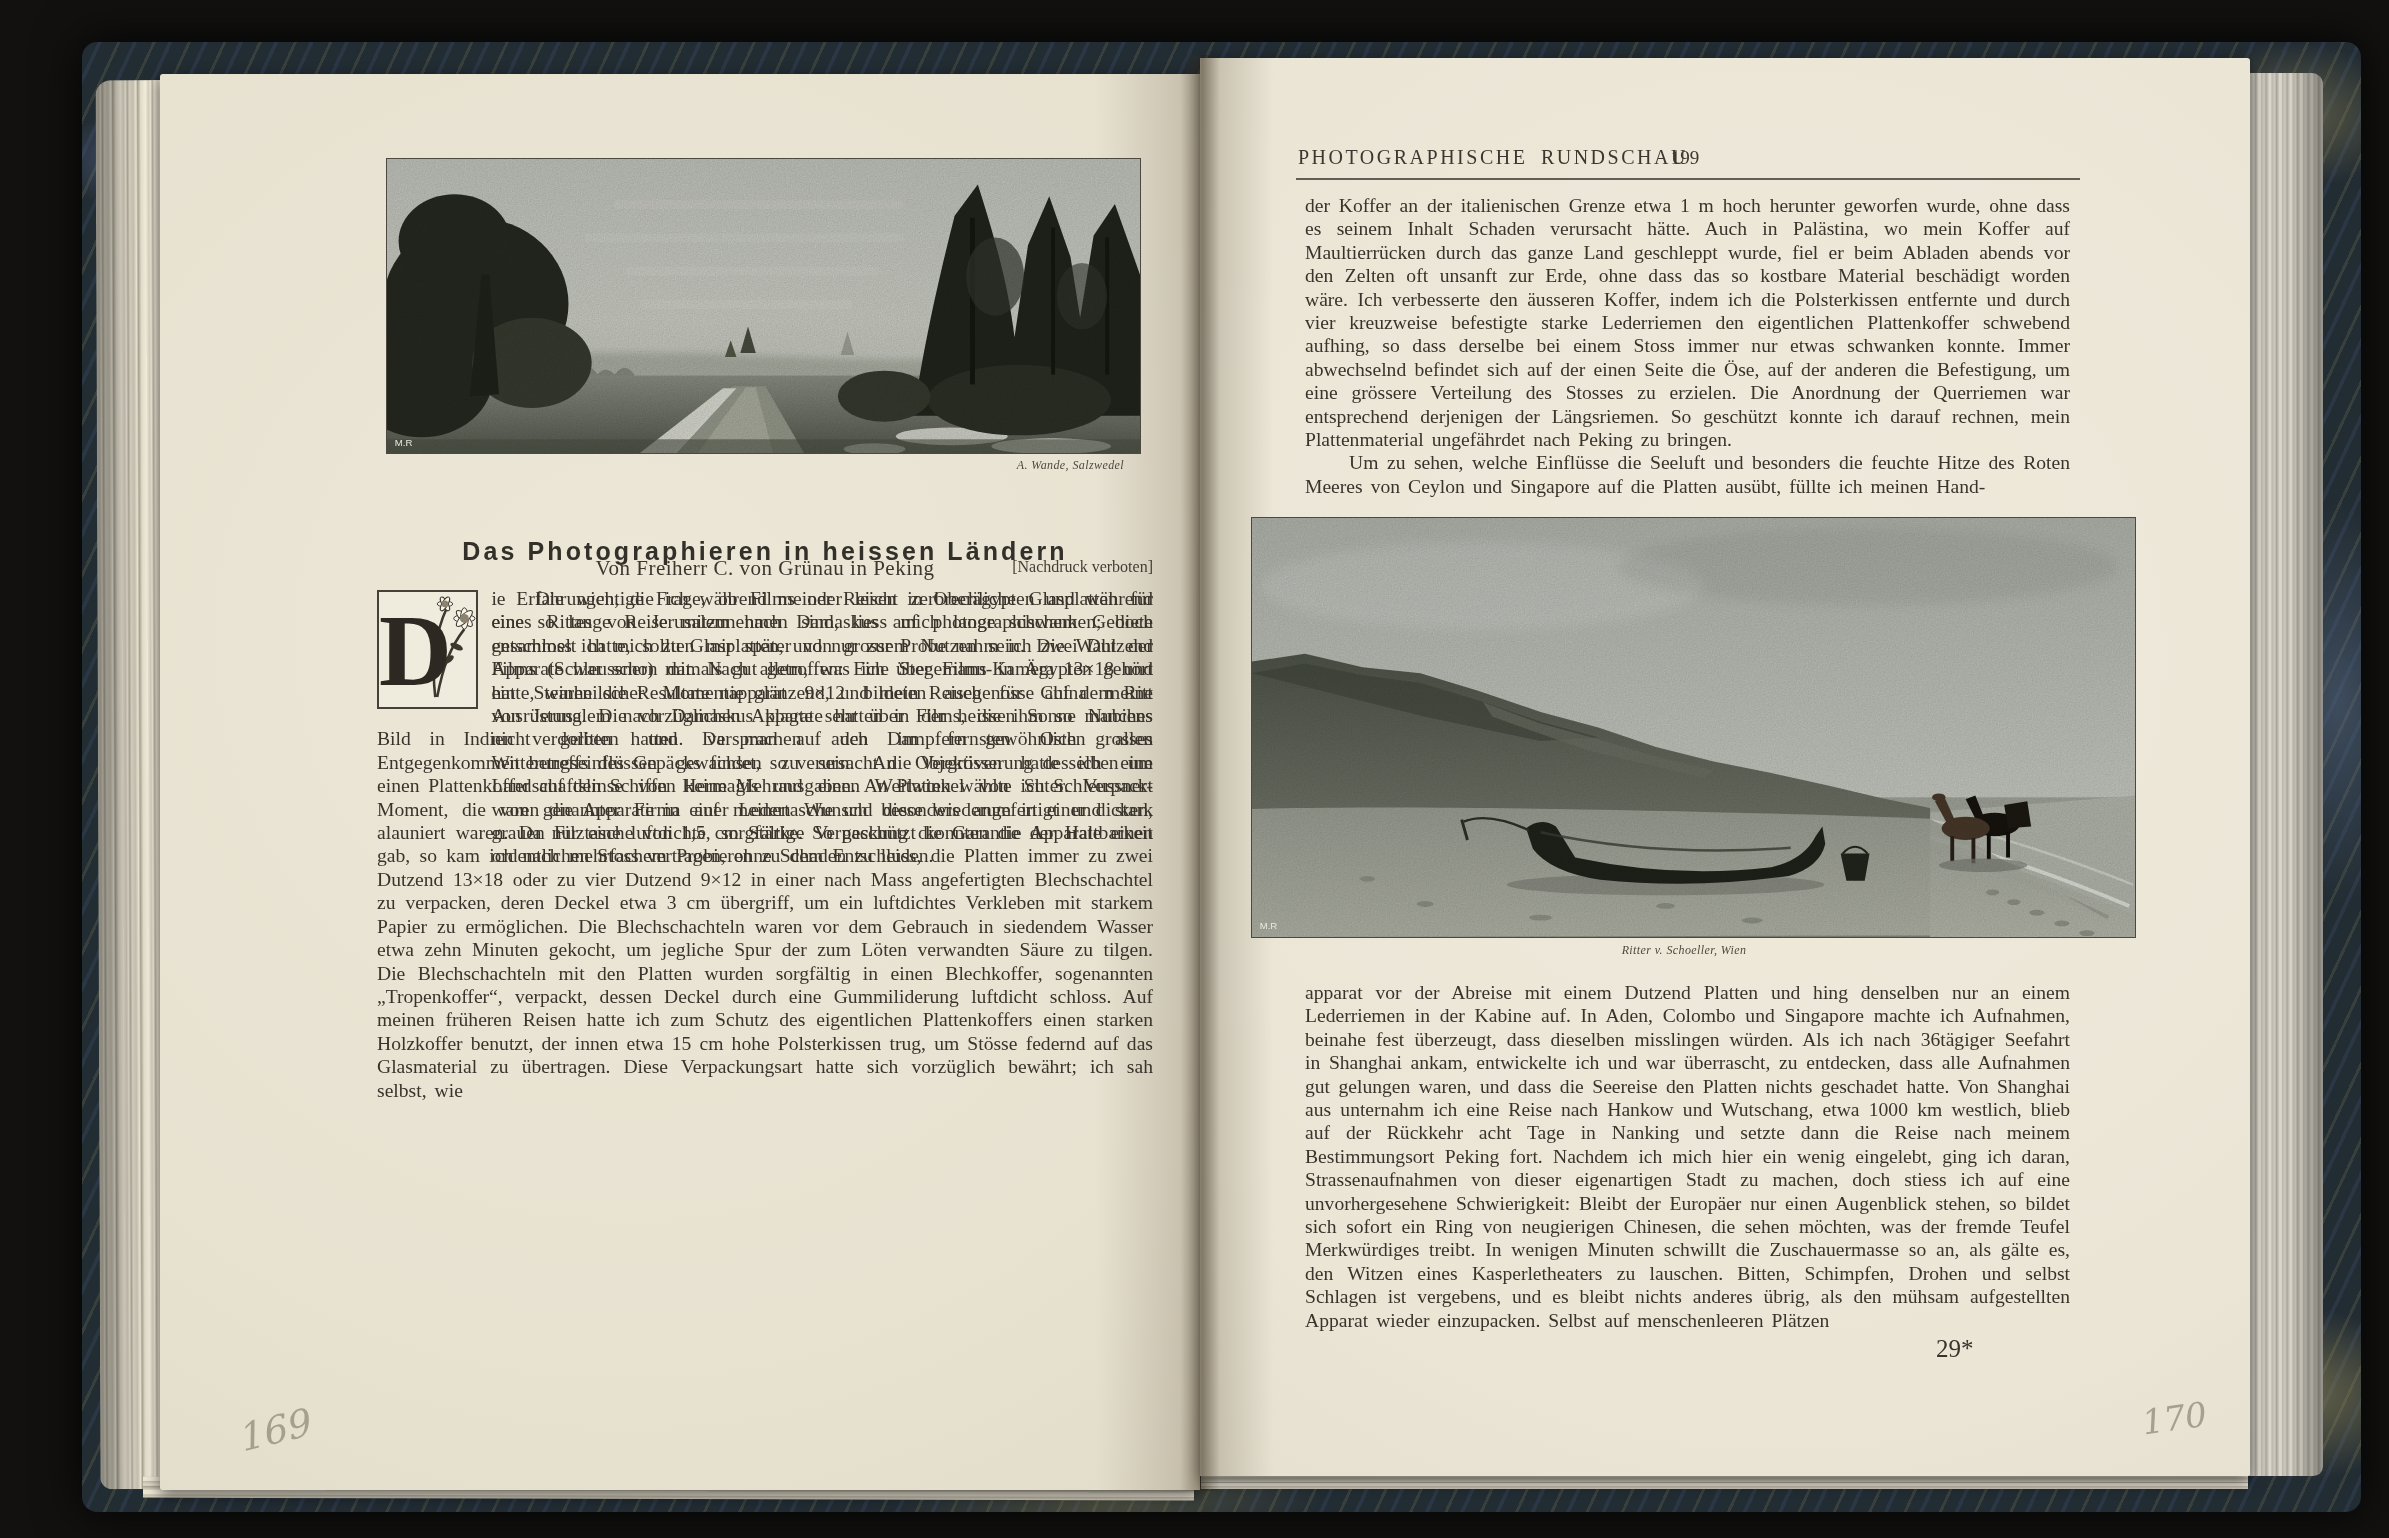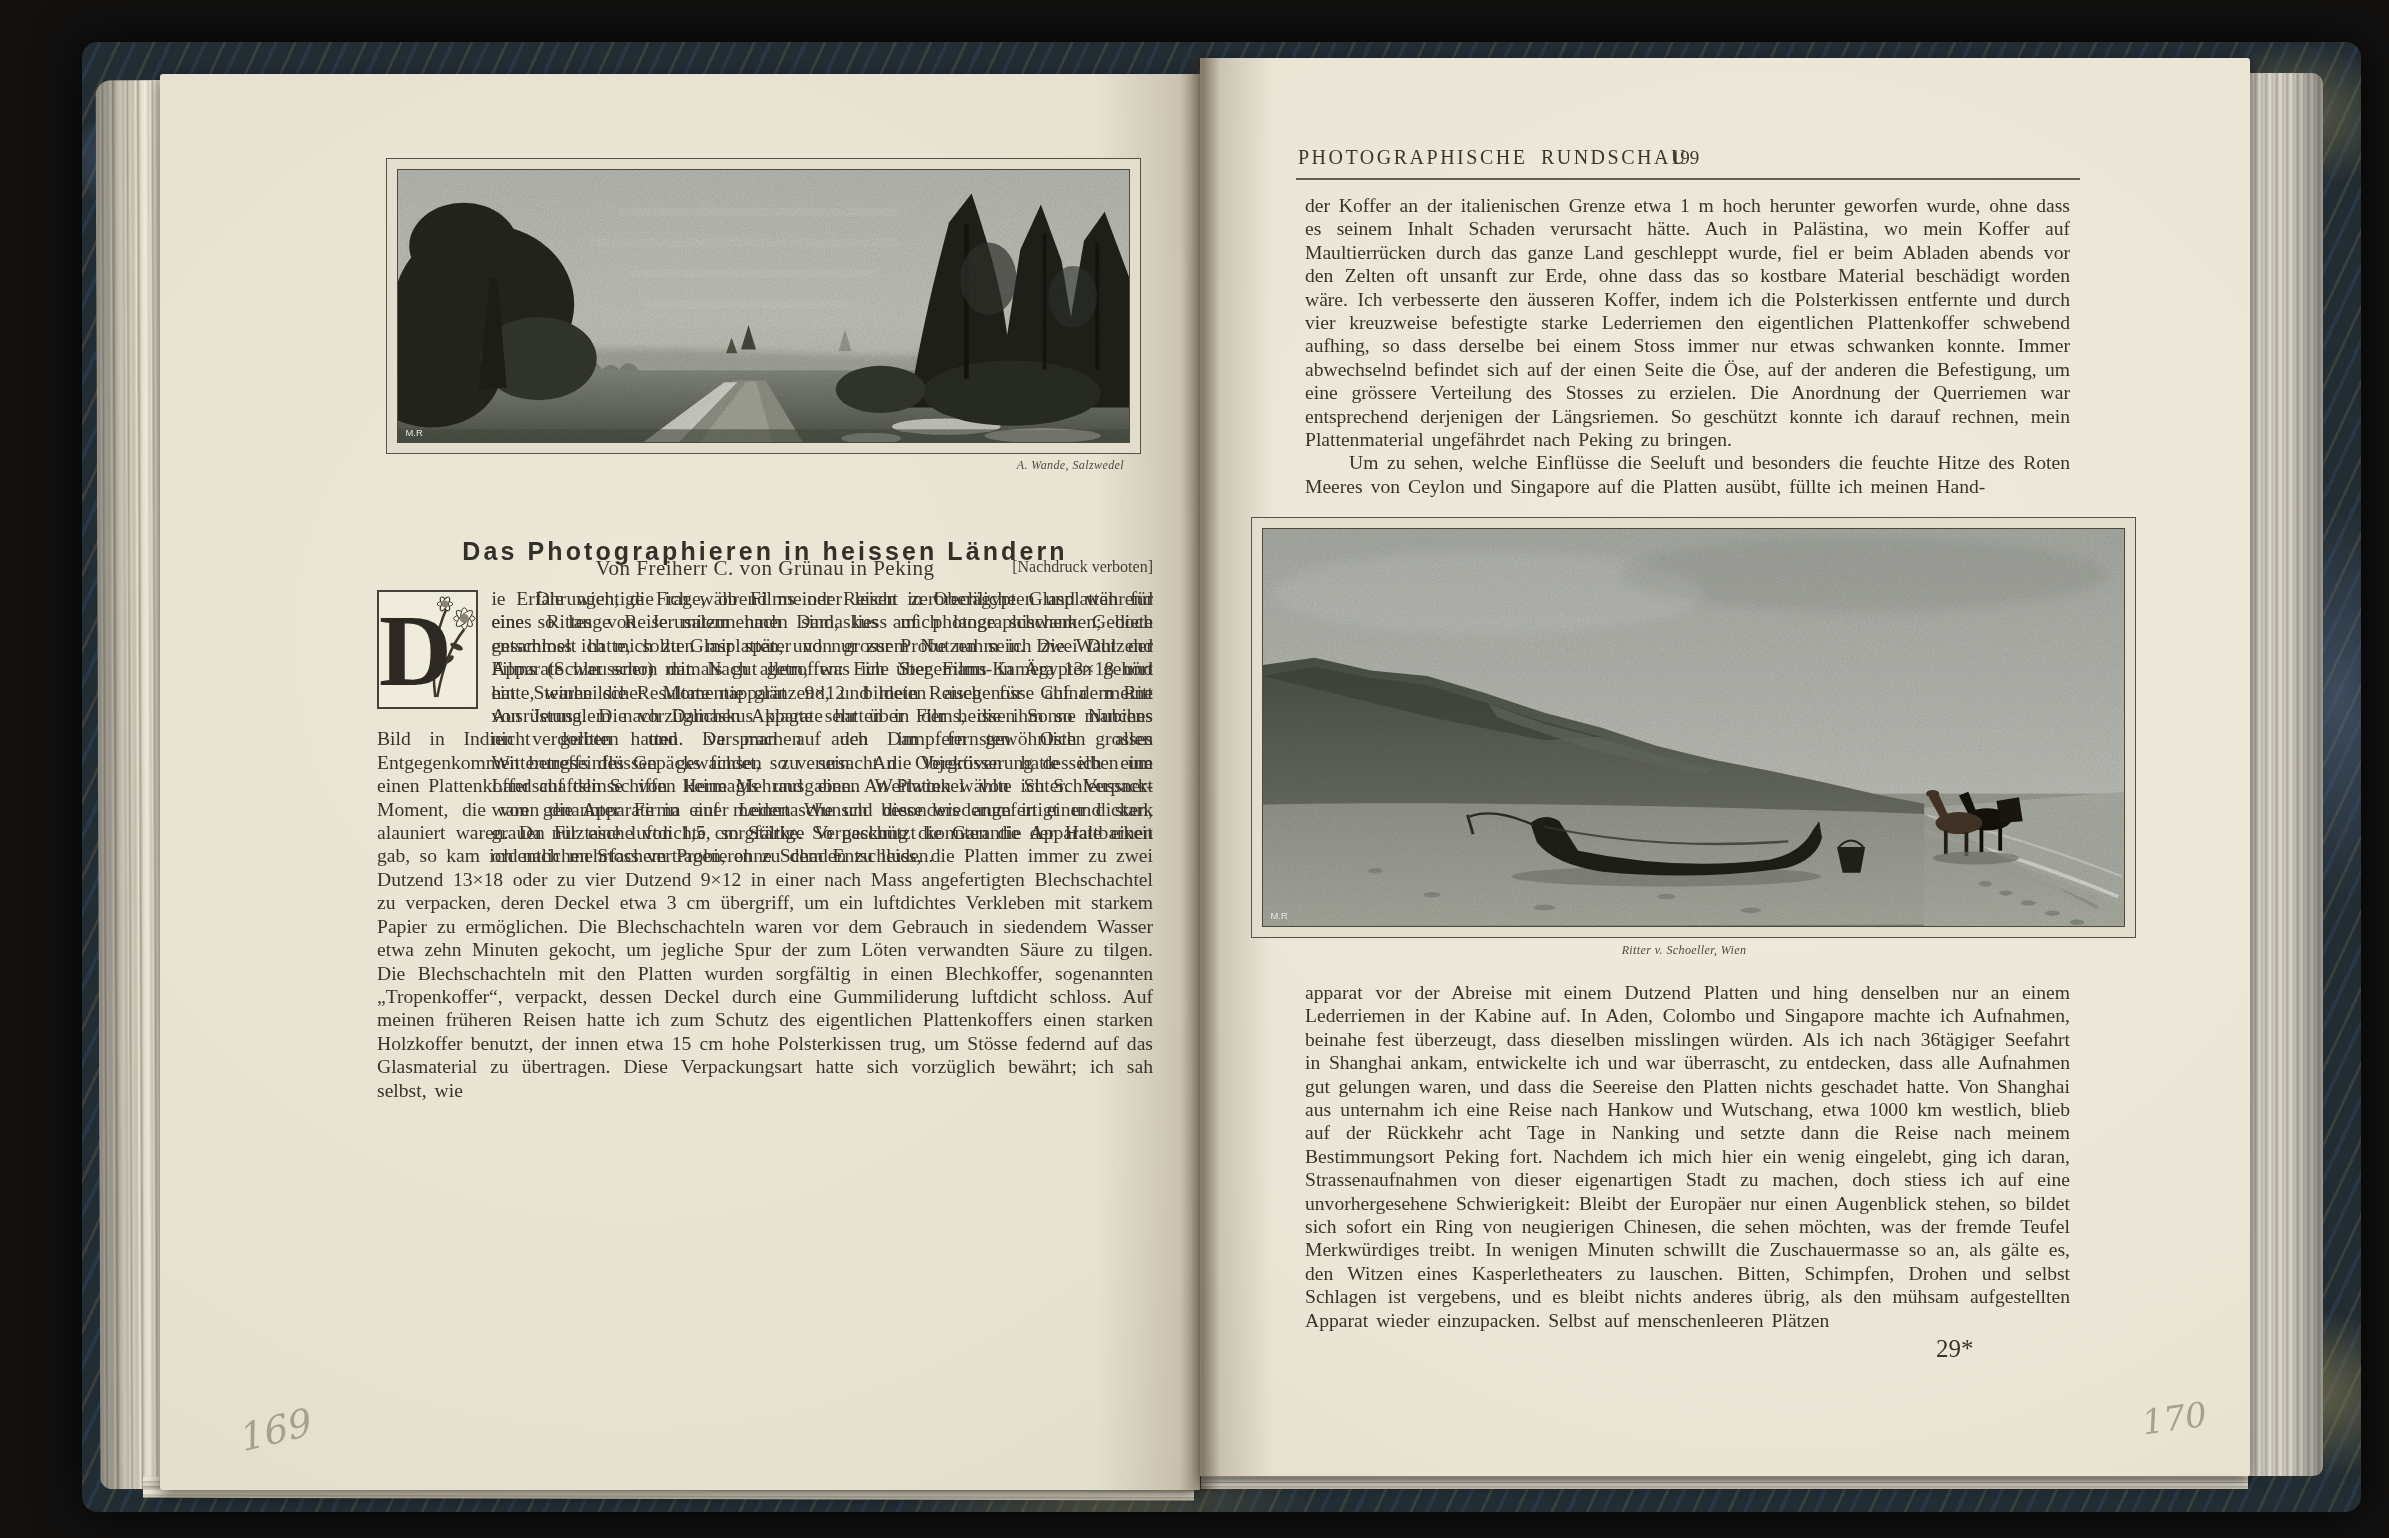--- a/index.html
+++ b/index.html
@@ -44,21 +44,21 @@
       linear-gradient(90deg, rgba(80,66,44,.28) 0%, rgba(0,0,0,0) 7%),
       radial-gradient(ellipse 120% 90% at 55% 42%, #efeadb 0%, #eae5d5 60%, #e0dac9 100%);}
   .gutter{position:absolute;left:1180px;top:55px;width:40px;height:1436px;pointer-events:none;
     background:linear-gradient(90deg, rgba(0,0,0,0), rgba(60,48,28,.30) 45%, rgba(42,33,18,.42) 55%, rgba(0,0,0,0));}
   
   .page *{position:absolute;box-sizing:border-box;}
   .body-text{font-size:19.6px;line-height:23.4px;color:#38332b;word-spacing:.16em;
     text-align:justify;hyphens:auto;-webkit-hyphens:auto;}
   .body-text p{position:static;margin:0;}
   .body-text p.indent{text-indent:44px;}
-  .photo-frame{border:1px solid #55524a;background:#e2ddcd;padding:11px;}
+  .photo-frame{border:1px solid #55524a;background:#e2ddcd;padding:0;}
   .photo-frame svg{position:static;display:block;width:100%;height:100%;outline:1px solid #4c4941;}
   .caption{font-style:italic;font-size:12px;color:#4e493f;letter-spacing:0.4px;}
   .pencil{font-family:"DejaVu Serif",serif;font-style:italic;color:#9b9584;opacity:.85;}
   
   .title{left:217px;top:449px;width:776px;text-align:center;font-family:"Liberation Sans",sans-serif;
     font-weight:700;font-size:25px;letter-spacing:3.1px;color:#33302a;margin-top:14px;}
   .byline-row{left:217px;top:482px;width:776px;height:25px;}
   .byline{position:static;display:block;text-align:center;font-size:21px;color:#3b362e;letter-spacing:0.5px;}
   .reprint{right:0;top:1.9px;font-size:16px;color:#433e35;}
   .dropcap{float:left;width:101px;height:119px;margin:2.9px 13.4px 1.9px 0;border:2.9px solid #464138;

